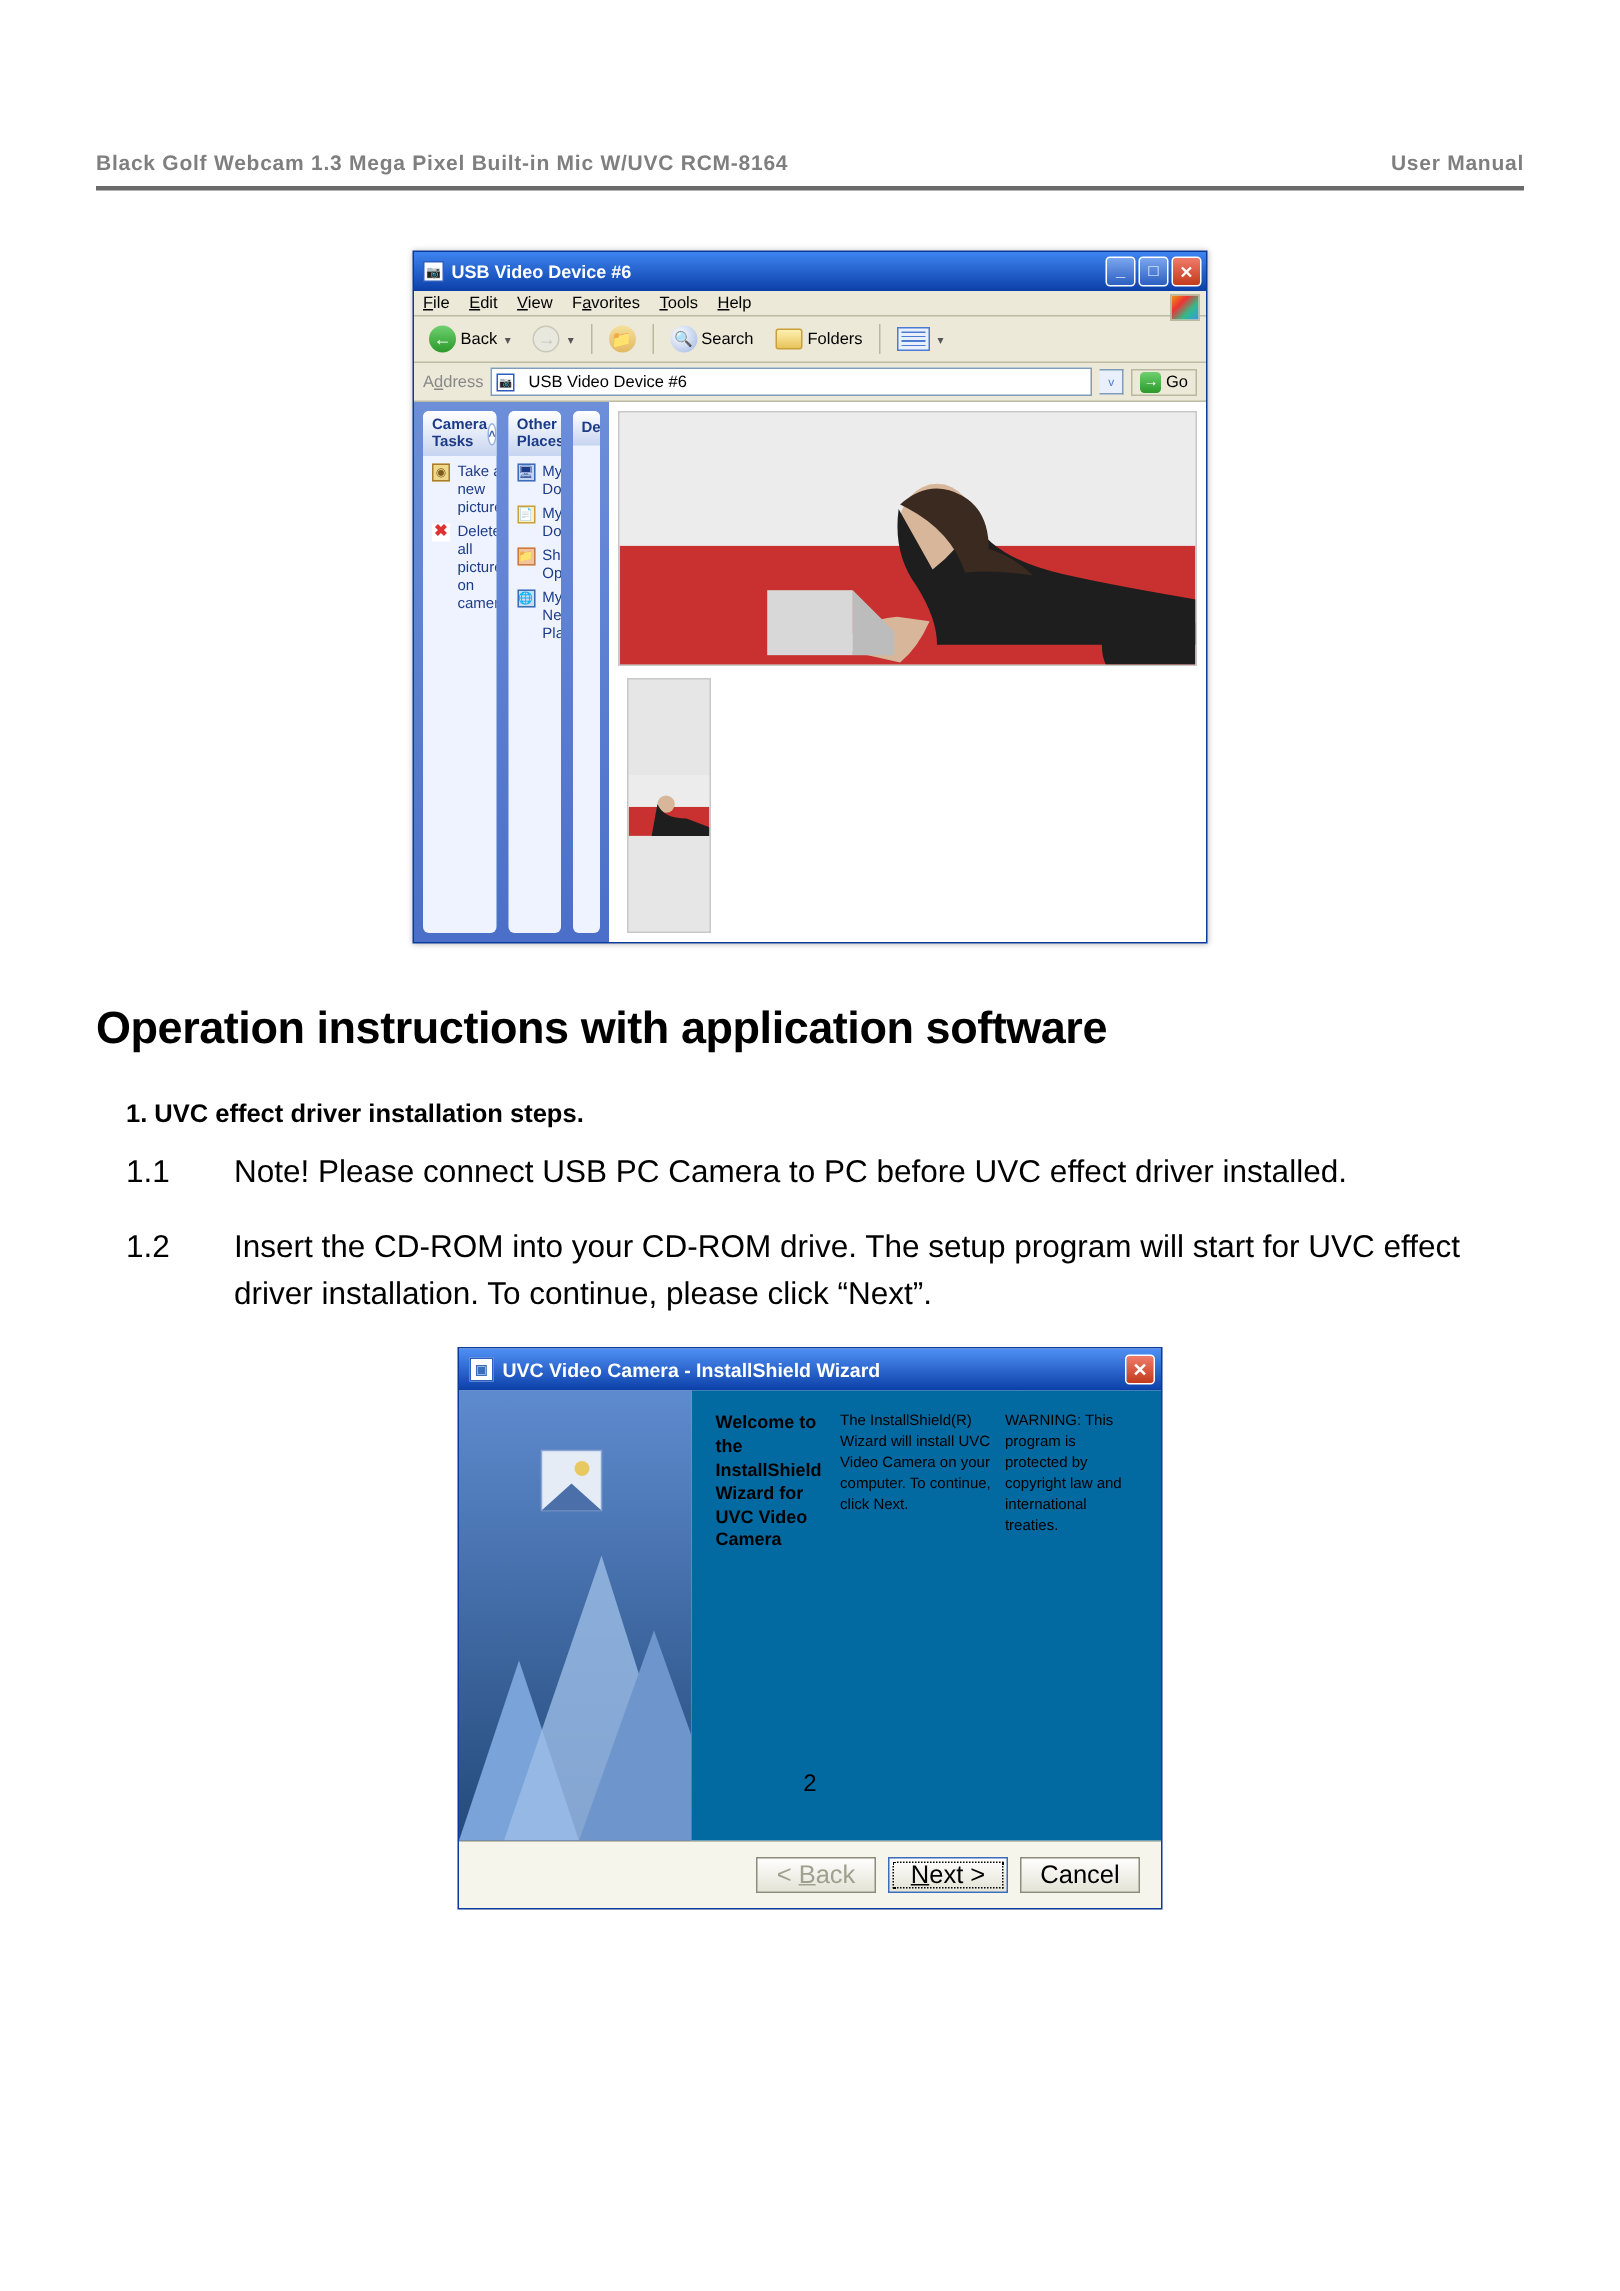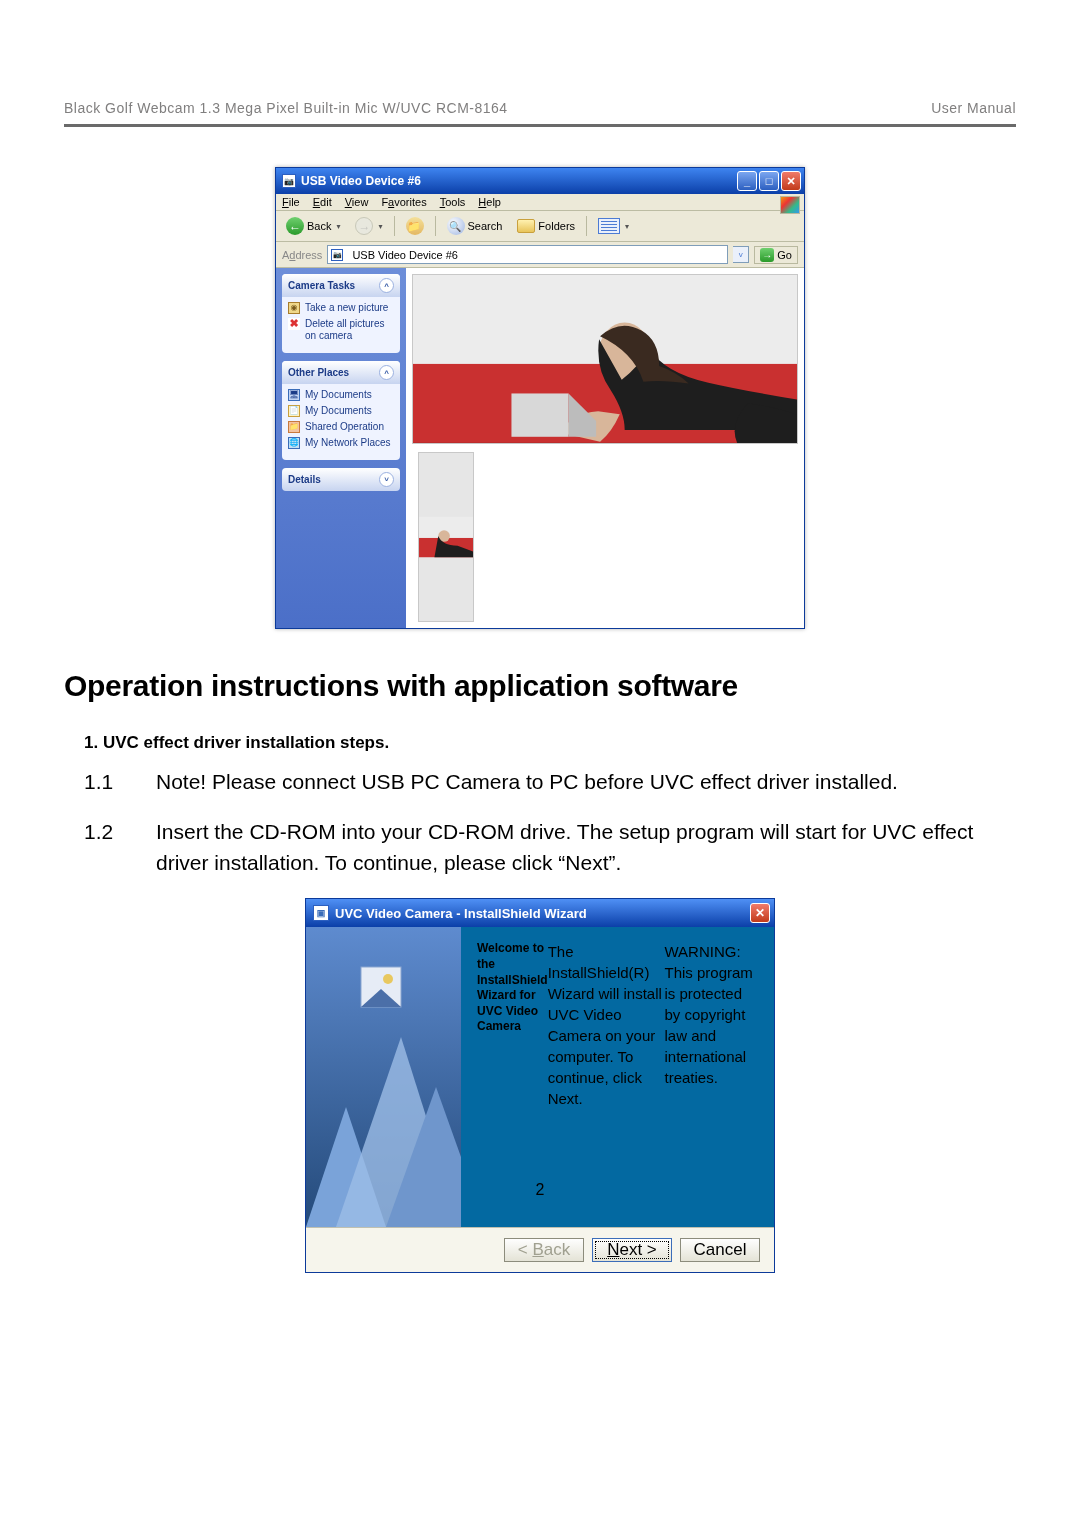--- a/index.html
+++ b/index.html
@@ -1,17 +1,17 @@
 <!DOCTYPE html>
 <html><head>
 <meta charset="utf-8">
 <style>
 * { box-sizing: border-box; margin: 0; padding: 0; }
 body { background: #fff; font-family: Arial, Helvetica, sans-serif; color: #000; width: 1080px; min-height: 1527px; padding: 100px 64px 40px; position: relative; }
-.header-row { display: flex; justify-content: space-between; align-items: baseline; font-size: 14px; font-weight: normal; color: #807f7f; letter-spacing: 0.5px; margin-bottom: 8px; text-align: right; }
+.header-row { display: flex; justify-content: space-between; align-items: baseline; font-size: 14px; font-weight: bold; color: #807f7f; letter-spacing: 0.5px; margin-bottom: 8px; text-align: right; }
 .header-rule { border: 0; border-top: 3px solid #6a6a6a; margin-bottom: 40px; }
 .screenshot-wrap { display: flex; justify-content: center; margin-bottom: 40px; }
 
 .xp-window { width: 530px; border: 1px solid #0c3a9a; background: #ece9d8; font-family: Tahoma, sans-serif; font-size: 11px; box-shadow: 0 0 4px rgba(0,0,0,.3); }
 .xp-titlebar { background: linear-gradient(#3e84f0,#0b3fa8); height: 26px; display: flex; align-items: center; padding: 0 3px 0 6px; color: #fff; font-weight: bold; font-size: 12px; }
 .xp-title-icon { width: 14px; height: 14px; background: #fff; border: 1px solid #2c5fbf; margin-right: 5px; display: inline-flex; align-items: center; justify-content: center; font-size: 8px; color: #2c5fbf; }
 .xp-title-text { flex: 1; }
 .xp-winbtns { display: flex; gap: 2px; }
 .xp-winbtn { width: 20px; height: 20px; border: 1px solid #fff; border-radius: 3px; display: flex; align-items: center; justify-content: center; font-weight: bold; font-size: 11px; color: #fff; }
 .xp-min, .xp-max { background: linear-gradient(#7ba6f0,#2c5fc0); }
@@ -32,21 +32,21 @@
 .xp-ico-views::before { content: ""; position: absolute; inset: 2px; background: repeating-linear-gradient(#4c7bd4 0 1px,transparent 1px 3px); }
 .xp-sep { width: 1px; height: 20px; background: #b9b99f; }
 .xp-caret { font-size: 8px; color: #555; margin-left: 2px; }
 .xp-addr { background: #ece9d8; padding: 3px 6px; display: flex; align-items: center; gap: 5px; border-bottom: 1px solid #bcbca3; }
 .xp-addr-label { color: #888; text-align: right; }
 .xp-addr-field { flex: 1; background: #fff; border: 1px solid #7f9db9; height: 19px; display: flex; align-items: center; padding: 0 3px; gap: 4px; }
 .xp-addr-dd { width: 16px; height: 17px; border: 1px solid #7f9db9; border-left: 0; background: #eaf0fb; display: flex; align-items: center; justify-content: center; color: #4c7bd4; font-size: 8px; }
 .xp-go { background: #ece9d8; border: 1px solid #b9b99f; padding: 1px 5px; display: flex; align-items: center; gap: 3px; }
 .xp-go-ico { width: 14px; height: 14px; border-radius: 3px; background: linear-gradient(#6fd06f,#2a9a2a); color: #fff; display: flex; align-items: center; justify-content: center; font-size: 10px; }
 .xp-body { display: flex; background: #fff; height: 360px; }
-.xp-side { width: 130px; background: linear-gradient(#6d8ed9,#4b6fc8); padding: 6px; display: flex; flex-direction: column; gap: 8px; }
+.xp-side { width: 130px; background: linear-gradient(#6d8ed9,#4b6fc8); padding: 6px; display: flex; flex-direction: row; gap: 8px; }
 .xp-pane { background: #eff3ff; border-radius: 4px; overflow: hidden; font-size: 10px; }
 .xp-pane-hdr { background: linear-gradient(#fff,#c7d4f0); color: #1c3b87; font-weight: bold; padding: 4px 6px; display: flex; justify-content: space-between; align-items: center; }
 .xp-pane-tog { width: 15px; height: 15px; border-radius: 50%; border: 1px solid #9ab0df; background: #fff; display: flex; align-items: center; justify-content: center; font-size: 8px; color: #3b5fa8; }
 .xp-pane-body { padding: 5px 6px 7px; }
 .xp-pane-item { display: flex; align-items: flex-start; gap: 5px; color: #1c3b87; margin-bottom: 4px; line-height: 1.2; }
 .xp-pane-ico { width: 12px; height: 12px; flex-shrink: 0; border: 1px solid #888; background: #fff; display: inline-flex; align-items: center; justify-content: center; font-size: 8px; }
 .xp-pane-ico.cam { border-color: #a87d2c; background: #f0d88a; color: #7a5b1c; }
 .xp-pane-ico.del { border: 0; color: #d33; font-weight: bold; font-size: 11px; }
 .xp-pane-ico.mycomp { border-color: #3b6db9; background: #c3d4f3; }
 .xp-pane-ico.doc { border-color: #c9a03c; background: #fff1c3; }
@@ -65,21 +65,21 @@
 .wizard-wrap { display: flex; justify-content: center; margin-top: 20px; }
 .wizard { width: 470px; border: 1px solid #0c3a9a; background: #f6f5ec; font-family: Tahoma, sans-serif; }
 .wizard-title { background: linear-gradient(#4f90f5,#0b3fa8); height: 28px; display: flex; align-items: center; padding: 0 4px 0 7px; color: #fff; font-weight: bold; font-size: 13px; }
 .wizard-title-ico { width: 16px; height: 16px; background: #fff; border: 1px solid #2c5fbf; margin-right: 6px; display: flex; align-items: center; justify-content: center; font-size: 9px; color: #3b6db9; }
 .wizard-close { margin-left: auto; width: 20px; height: 20px; border: 1px solid #fff; border-radius: 3px; background: linear-gradient(#f07b6a,#c23b1b); color: #fff; display: flex; align-items: center; justify-content: center; font-weight: bold; font-size: 12px; }
 .wizard-body { display: flex; min-height: 300px; }
 .wizard-side { width: 155px; background: linear-gradient(#5481c7 0%,#356aa8 50%,#244a7a 100%); position: relative; overflow: hidden; }
 .wizard-side svg { width: 100%; height: 100%; display: block; }
 .wizard-main { flex: 1; background: #0369a1; padding: 14px 16px 10px; font-size: 11px; color: #000; display: flex; flex-direction: row; }
 .wizard-h { font-weight: bold; font-size: 12px; margin-bottom: 26px; line-height: 1.3; }
-.wizard-p { font-size: 15px; line-height: 1.4; }
+.wizard-p { font-size: 10px; line-height: 1.4; }
 .wizard-foot { background: #f6f5ec; border-top: 1px solid #c0c0b0; padding: 10px 14px; display: flex; justify-content: flex-end; gap: 8px; }
 .wizard-btn { width: 80px; height: 24px; border: 1px solid #8c8c7c; background: linear-gradient(#fefefe,#e4e3d6); font-size: 17px; font-family: Tahoma, sans-serif; display: flex; align-items: center; justify-content: center; }
 .wizard-btn.disabled { color: #a0a090; }
 .wizard-btn.focus { border: 1px solid #3b6db9; outline: 1px dotted #000; outline-offset: -4px; }
 .wizard-btn u { text-decoration: underline; }
 
 .pagenum { position: absolute; left: 0; right: 0; text-align: center; bottom: 328px; font-size: 16px; }
 </style>
 </head>
 <body>

